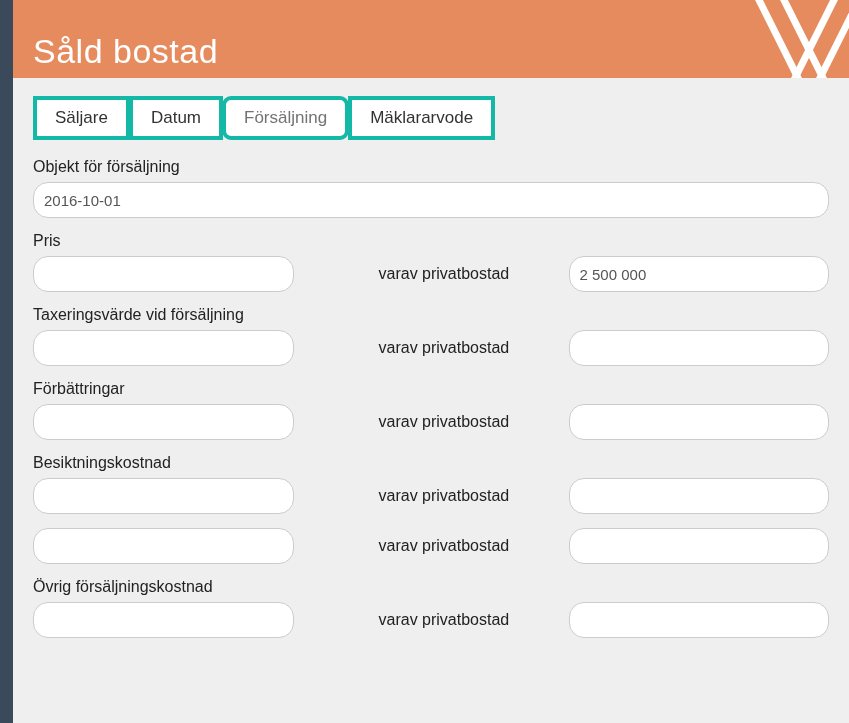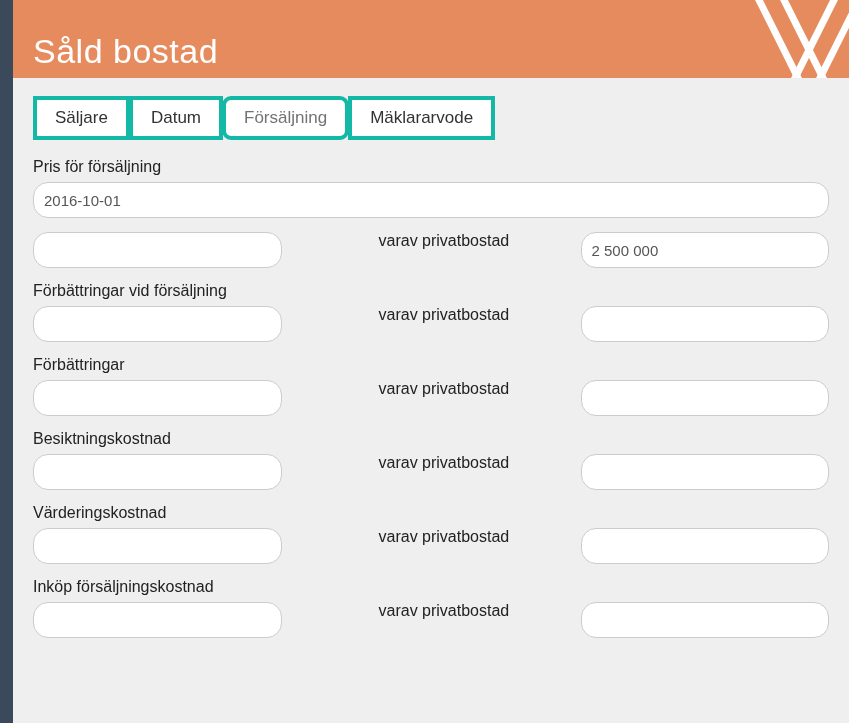--- a/index.html
+++ b/index.html
@@ -68,22 +68,22 @@
       margin-bottom: 14px;
     }
     .field-label {
       font-size: 16px;
       color: #222;
       margin-bottom: 6px;
       display: block;
     }
     .row {
       display: flex;
-      align-items: flex-start;
-      gap: 12px;
+      align-items: center;
+      gap: 0;
     }
     .col1 { width: 270px; }
     .colmid {
       flex: 0 0 auto;
       width: 275px;
       padding-left: 85px;
       font-size: 16px;
       color: #222;
     }
     .col3 { width: 270px; }
@@ -121,34 +121,35 @@
 <div class="content">
 
   <div class="tabs">
     <div class="tab">Säljare</div>
     <div class="tab">Datum</div>
     <div class="tab active">Försäljning</div>
     <div class="tab">Mäklararvode</div>
   </div>
 
   <div class="field-group">
-    <label class="field-label">Pris för försäljning</label>
+    <label class="field-label">Objekt för försäljning</label>
     <input class="text wide-input" type="text" value="2016-10-01" style="">
   </div>
 
   <div class="field-group">
+    <label class="field-label">Pris</label>
     <div class="row">
       <div class="col1"><input class="text" type="text" value="" style=""></div>
       <div class="colmid">varav privatbostad</div>
       <div class="col3"><input class="text" type="text" value="2 500 000" style=""></div>
     </div>
   </div>
 
   <div class="field-group">
-    <label class="field-label">Förbättringar vid försäljning</label>
+    <label class="field-label">Taxeringsvärde vid försäljning</label>
     <div class="row">
       <div class="col1"><input class="text" type="text" value="" style=""></div>
       <div class="colmid">varav privatbostad</div>
       <div class="col3"><input class="text" type="text" value="" style=""></div>
     </div>
   </div>
 
   <div class="field-group">
     <label class="field-label">Förbättringar</label>
     <div class="row">
@@ -161,30 +162,29 @@
   <div class="field-group">
     <label class="field-label">Besiktningskostnad</label>
     <div class="row">
       <div class="col1"><input class="text" type="text" value="" style=""></div>
       <div class="colmid">varav privatbostad</div>
       <div class="col3"><input class="text" type="text" value="" style=""></div>
     </div>
   </div>
 
   <div class="field-group">
-    <label class="field-label">Värderingskostnad</label>
     <div class="row">
       <div class="col1"><input class="text" type="text" value="" style=""></div>
       <div class="colmid">varav privatbostad</div>
       <div class="col3"><input class="text" type="text" value="" style=""></div>
     </div>
   </div>
 
   <div class="field-group">
-    <label class="field-label">Inköp försäljningskostnad</label>
+    <label class="field-label">Övrig försäljningskostnad</label>
     <div class="row">
       <div class="col1"><input class="text" type="text" value="" style=""></div>
       <div class="colmid">varav privatbostad</div>
       <div class="col3"><input class="text" type="text" value="" style=""></div>
     </div>
   </div>
 
 </div>
 
 </body></html>

